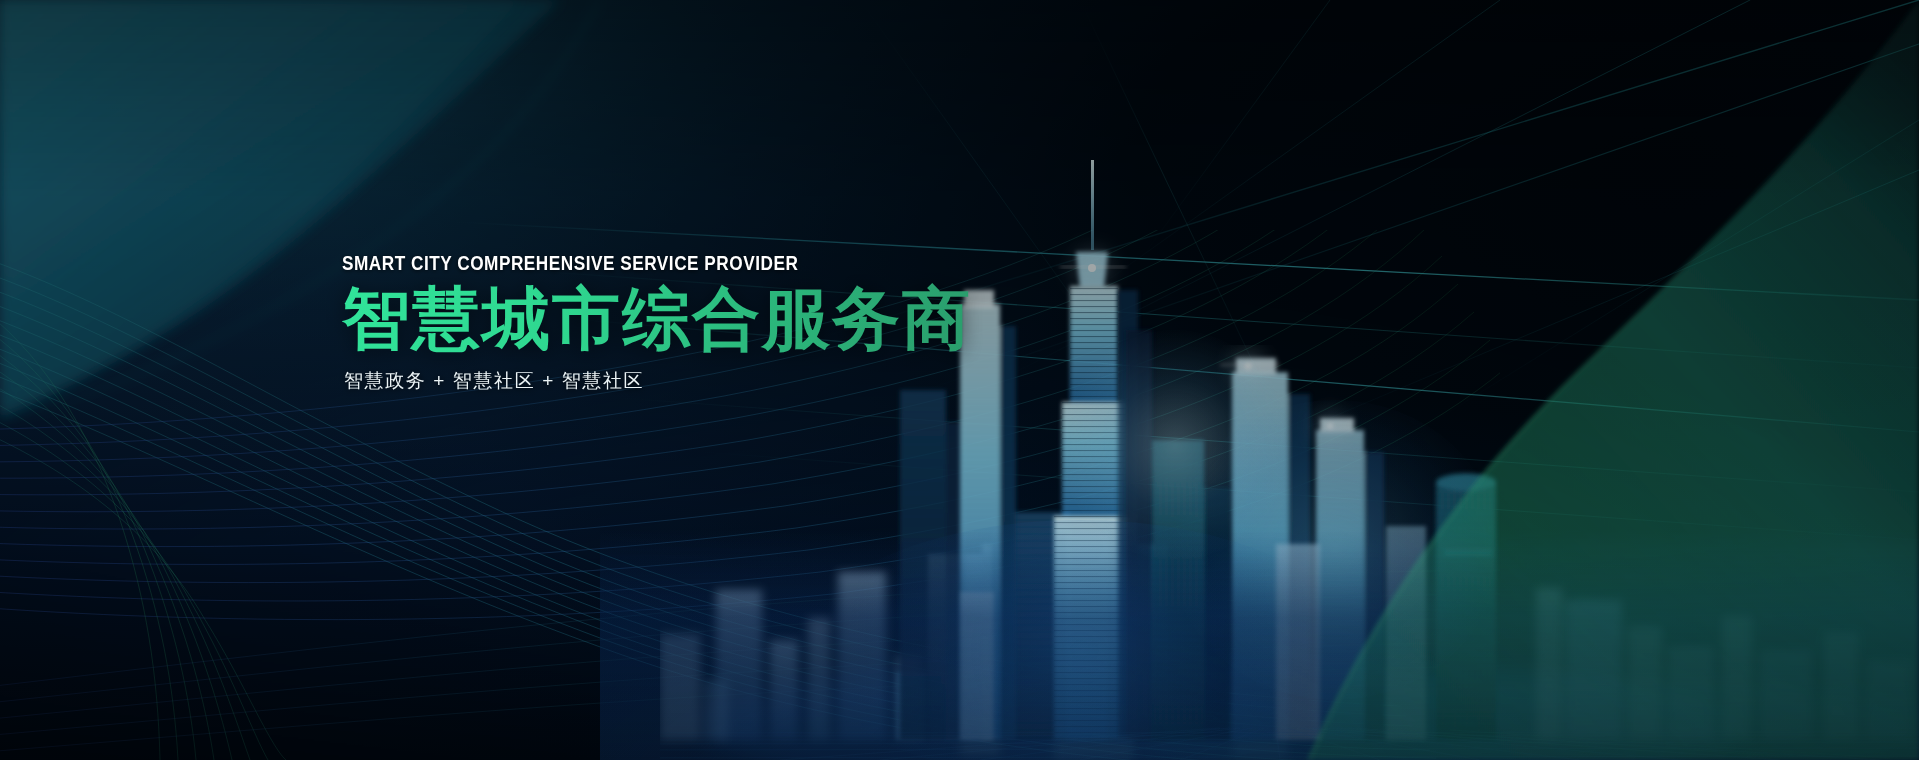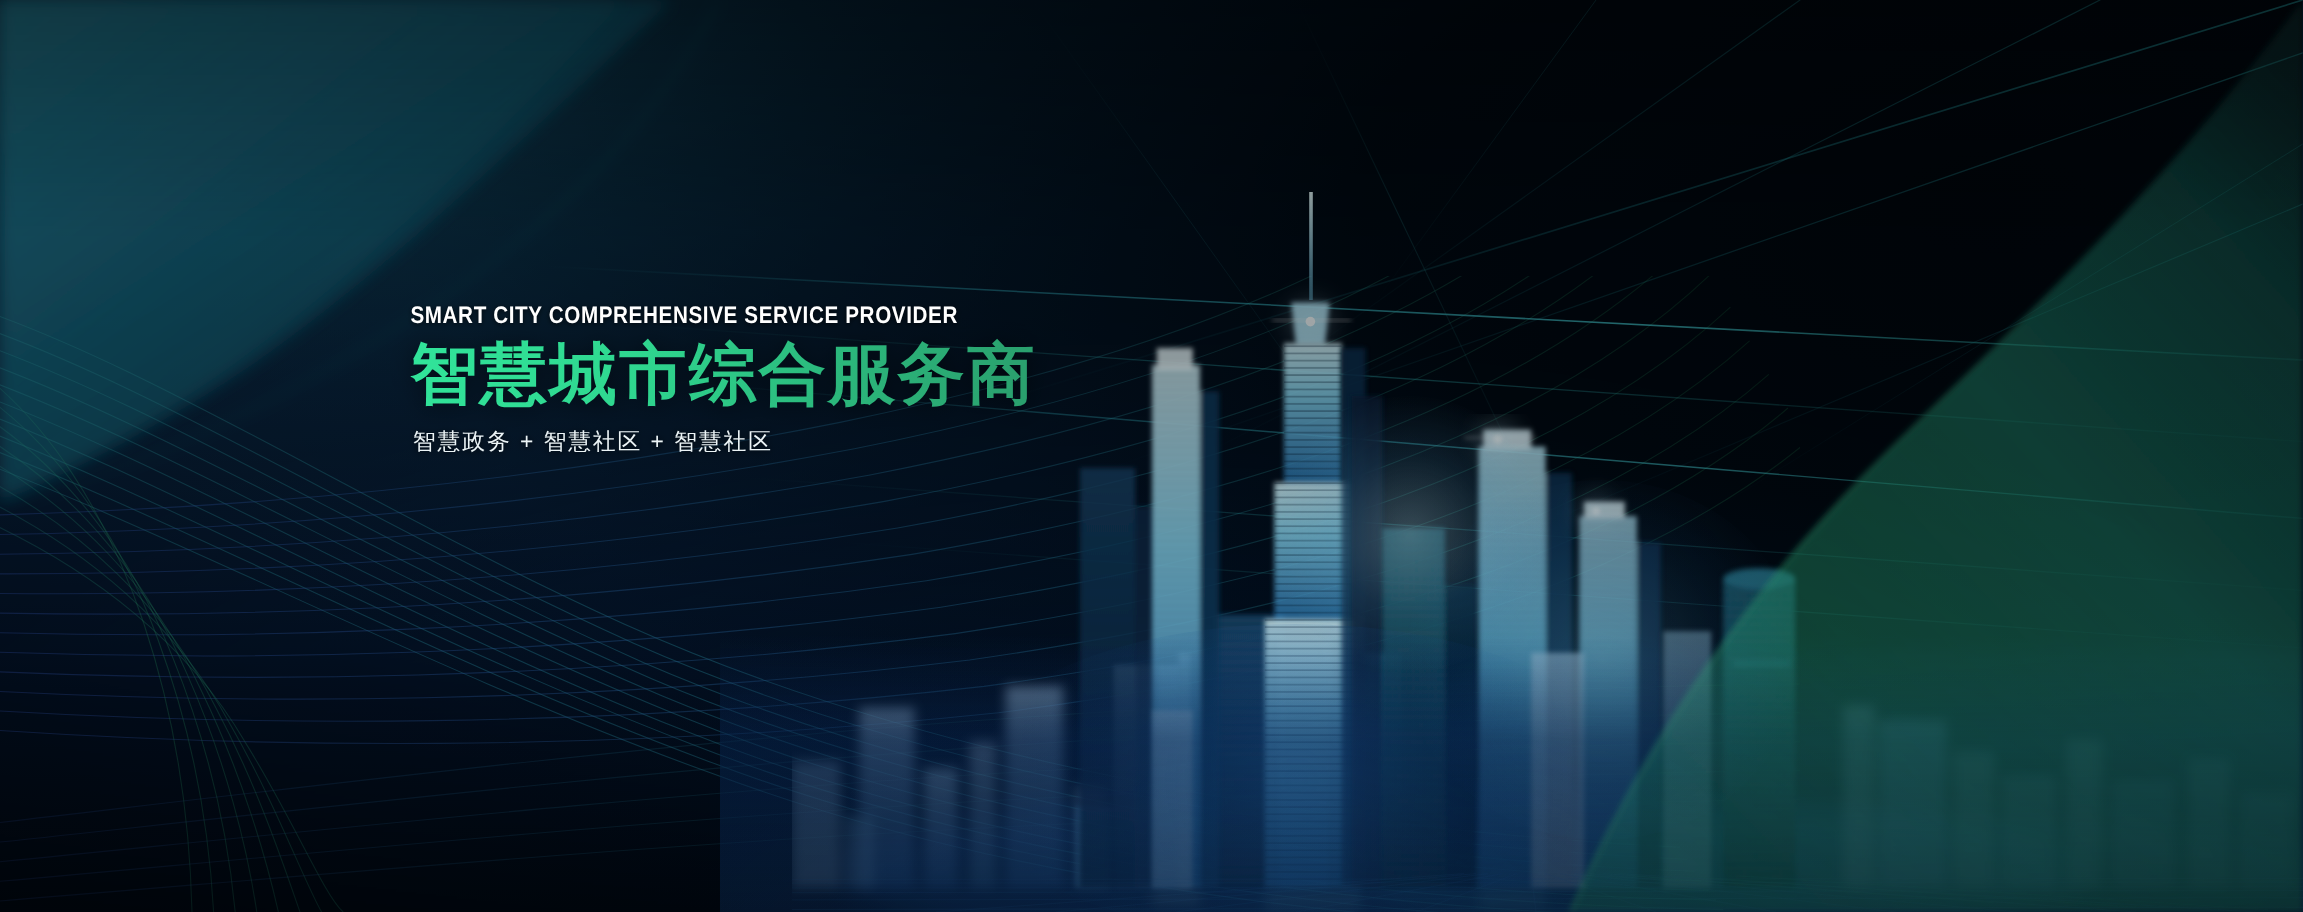--- a/index.html
+++ b/index.html
@@ -79,21 +79,21 @@
     color: #ffffff;
     transform: scaleX(0.86);
     transform-origin: left center;
     white-space: nowrap;
     text-shadow: 0 1px 5px rgba(0,0,0,0.75);
     margin: 0 0 8px 0;
     line-height: 1.1;
   }
   .headline {
     font-family: "Liberation Sans", "DejaVu Sans", sans-serif;
-    font-size: 56px;
+    font-size: 68px;
     font-weight: bold;
     line-height: 1.06;
     letter-spacing: 2px;
     white-space: nowrap;
     margin: 0;
     background-image: linear-gradient(100deg, #31e49a 0%, #2fd890 34%, #2bb87c 66%, #2a9d6c 100%);
     -webkit-background-clip: text;
     background-clip: text;
     color: transparent;
     -webkit-text-fill-color: transparent;

